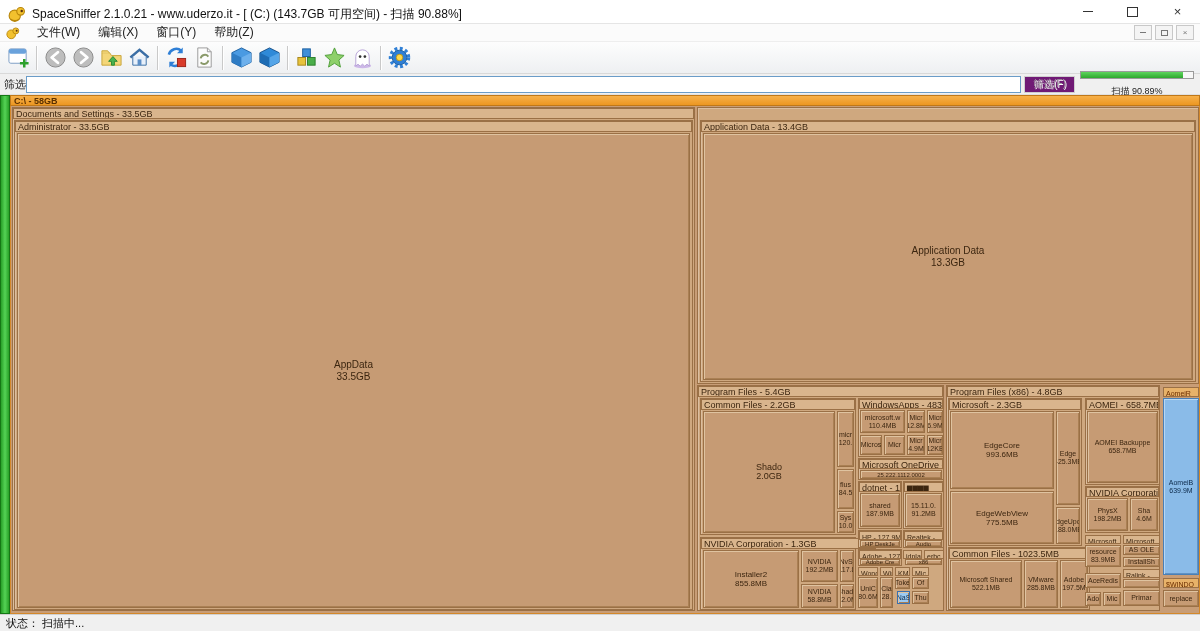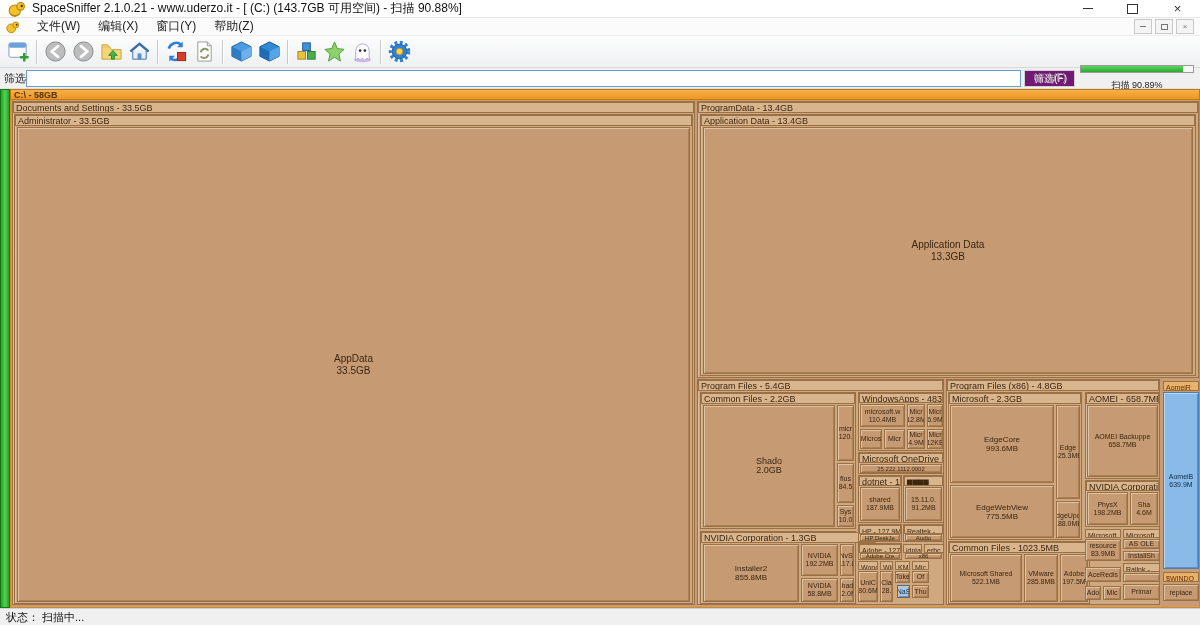--- a/index.html
+++ b/index.html
@@ -1,18 +1,18 @@
 <!DOCTYPE html>
 <html><head>
 <meta charset="utf-8">
 <style>
   html,body{margin:0;padding:0;width:1200px;height:633px;overflow:hidden;
     font-family:"Liberation Sans","DejaVu Sans",sans-serif;background:#fff;}
   
-  .titlebar{height:18px;background:#fff;display:flex;align-items:center;border-bottom:1px solid #e5e5e5;box-sizing:border-box;}
+  .titlebar{height:24px;background:#fff;display:flex;align-items:flex-end;border-bottom:1px solid #e5e5e5;box-sizing:border-box;}
   .titlebar .appicon{width:18px;height:18px;margin:0 6px 0 8px;}
   .title-text{font-size:12px;color:#111;}
   .win-btns{margin-left:auto;display:flex;height:100%;}
   .wb{width:45px;height:100%;display:flex;align-items:center;justify-content:center;color:#333;}
   .wb .bar{width:10px;border-top:1px solid #333;display:block}
   .wb .sq{width:9px;height:8px;border:1px solid #333;display:block}
   .wb .xx{font-size:13px;line-height:13px}
   
   .menubar{height:18px;background:#fbfbfb;display:flex;align-items:center;font-size:12px;color:#222;border-bottom:1px solid #eee;box-sizing:border-box;}
   .menubar .appicon{width:14px;height:14px;margin:0 8px 0 6px}
@@ -219,21 +219,20 @@
   <div class="chd" style="left:10px;top:0;width:1190px;height:11px">C:\ - 58GB</div>
 
   <div class="box" style="left:12px;top:12px;width:683px;height:504px"></div>
   <div class="hd" style="left:13px;top:13px;width:681px;height:11px">Documents and Settings - 33.5GB</div>
   <div class="box" style="left:14px;top:25px;width:679px;height:490px"></div>
   <div class="hd" style="left:15px;top:26px;width:677px;height:11px">Administrator - 33.5GB</div>
   <div class="blk big" style="left:17px;top:38px;width:673px;height:475px">AppData
 33.5GB</div>
 
   <div class="box" style="left:697px;top:12px;width:502px;height:277px"></div>
-  <div class="hd" style="left:698px;top:13px;width:500px;height:11px">ProgramData - 13.4GB</div>
   <div class="box" style="left:700px;top:25px;width:496px;height:262px"></div>
   <div class="hd" style="left:701px;top:26px;width:494px;height:11px">Application Data - 13.4GB</div>
   <div class="blk big" style="left:703px;top:38px;width:490px;height:247px">Application Data
 13.3GB</div>
 
   <div class="box" style="left:697px;top:290px;width:247px;height:226px"></div>
   <div class="hd" style="left:698px;top:291px;width:245px;height:11px">Program Files - 5.4GB</div>
 
   <div class="box" style="left:700px;top:303px;width:156px;height:137px"></div>
   <div class="hd" style="left:701px;top:304px;width:154px;height:11px">Common Files - 2.2GB</div>

